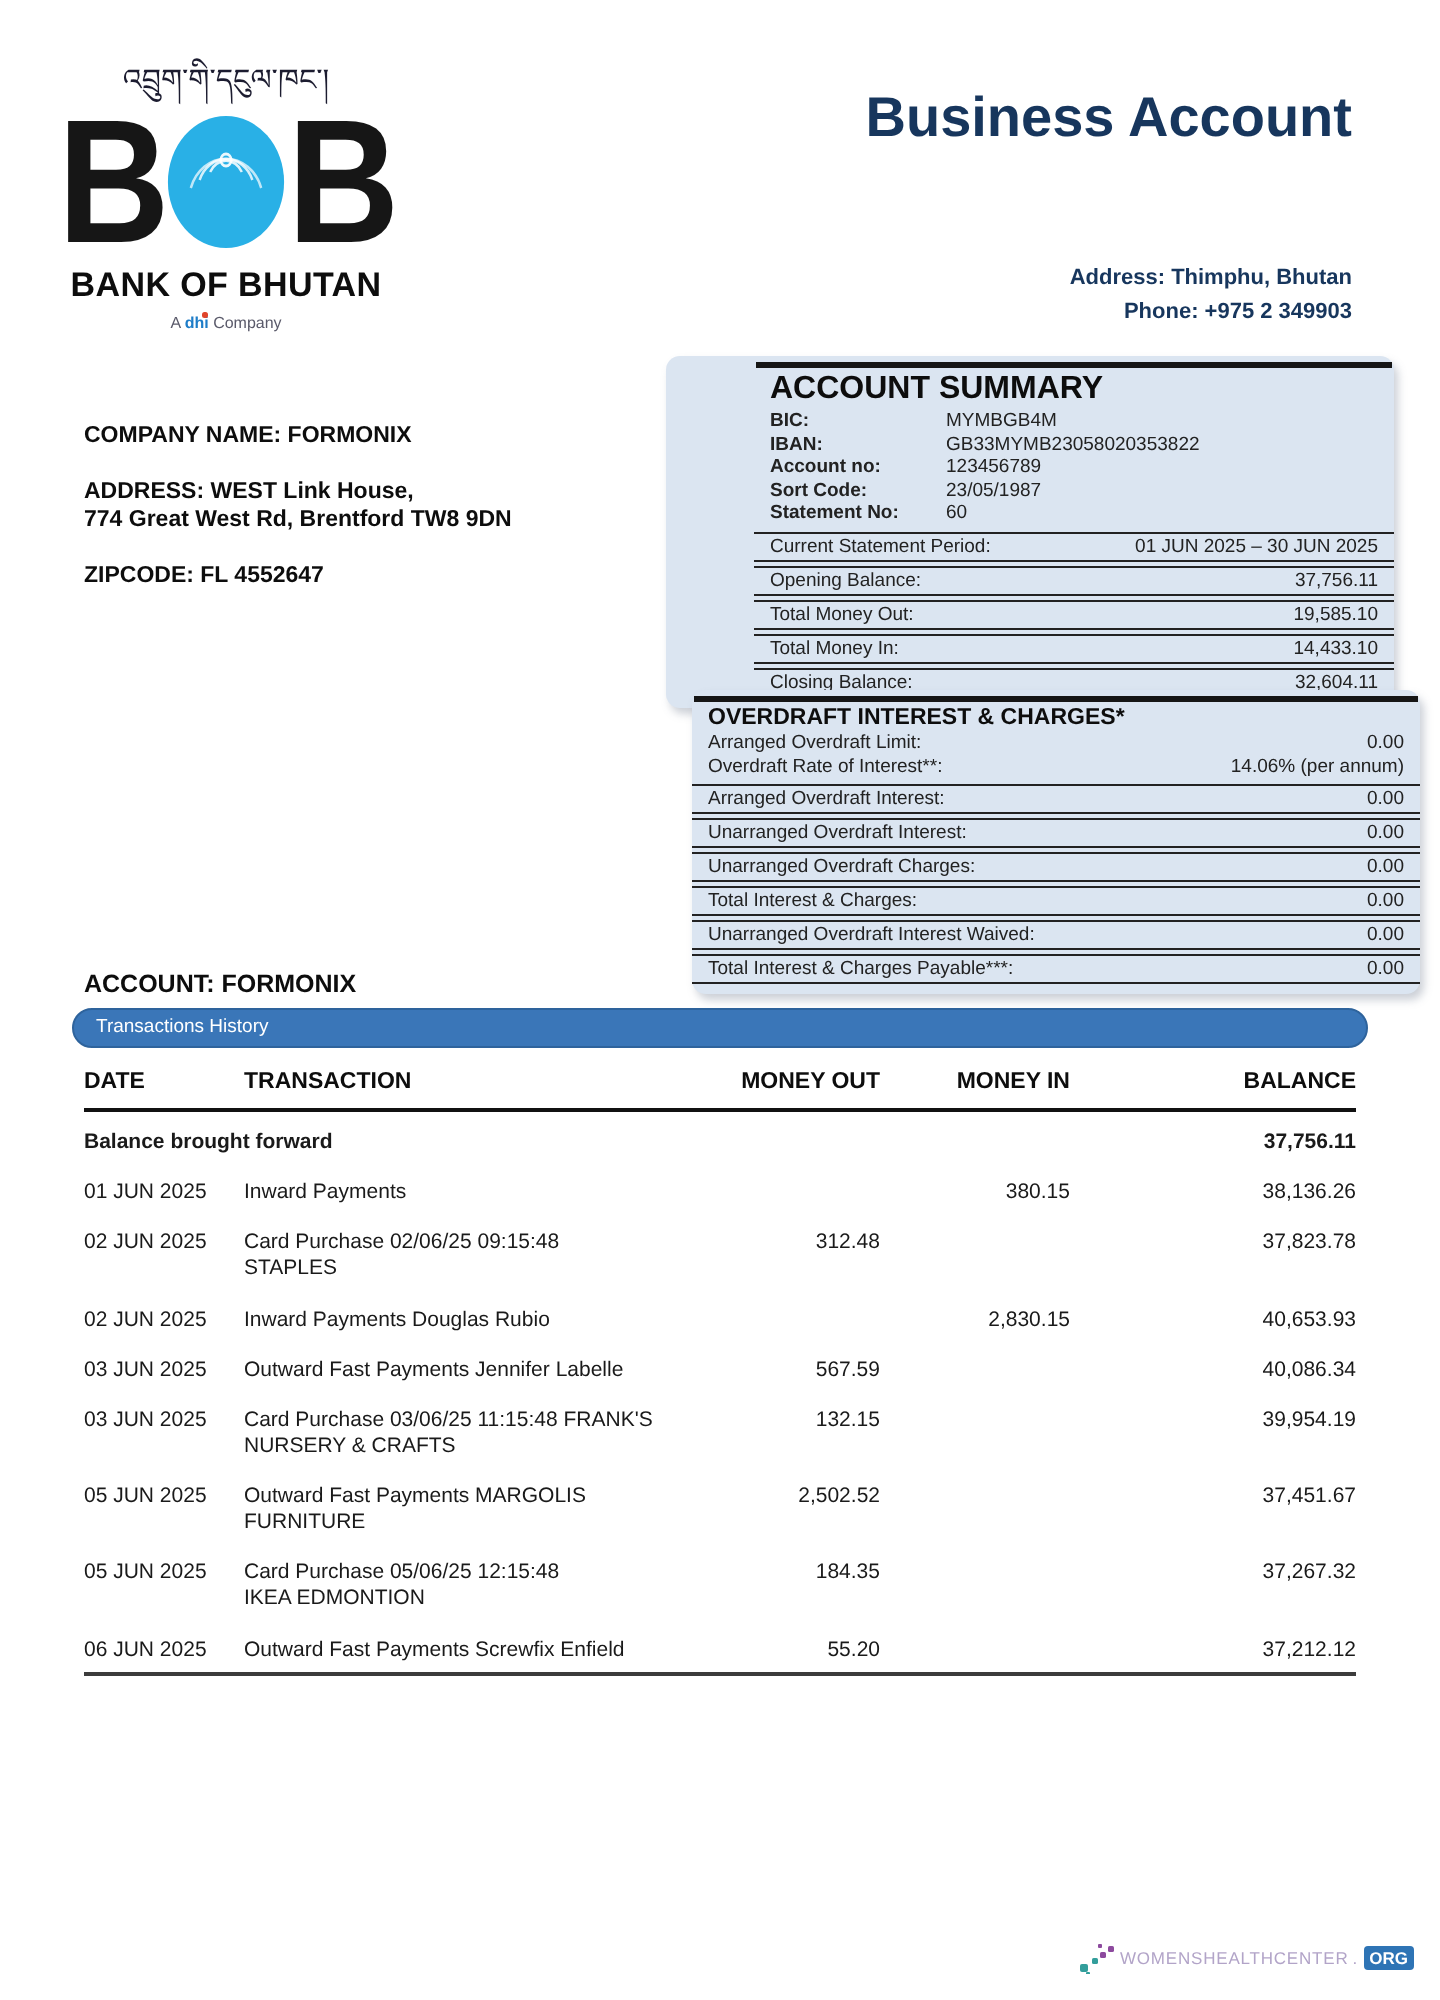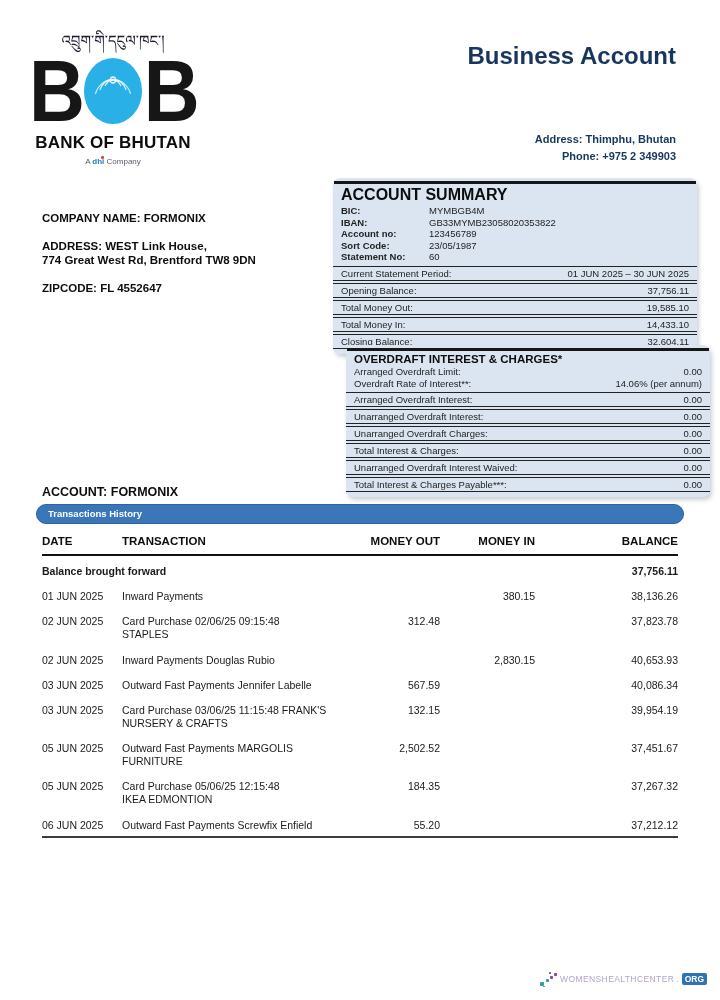--- a/index.html
+++ b/index.html
@@ -18,29 +18,29 @@
   .bob-letter { font-size:88px; font-weight:bold; line-height:62px; color:#161616; letter-spacing:-3px; }
   .bob-circle { width:68px; height:68px; margin:0 1px; flex:none; }
   .bankname { font-size:17px; font-weight:bold; color:#0d0d0d; margin-top:7px; letter-spacing:0.2px; white-space:nowrap; }
   .tagline { font-size:8px; color:#5a5a6a; margin-top:4px; }
   .dhi { color:#1e7dc8; font-weight:bold; position:relative; }
   .dhi::after { content:""; position:absolute; top:-1px; right:0.5px; width:2.5px; height:2.5px;
                 background:#e0452b; border-radius:50%; }
 
   
   .title-block { position:absolute; top:42px; right:44px; text-align:right;
-                 color:#17365d; font-size:24px; font-weight:bold; line-height:1.18; }
+                 color:#17365d; font-size:28px; font-weight:bold; line-height:1.18; }
   .contact-block { position:absolute; top:131px; right:44px; text-align:right;
                    color:#17365d; font-size:11px; font-weight:bold; line-height:1.5; }
 
   
   .bluebox { position:absolute; left:333px; width:364px; background:#dbe5f1;
              border-radius:7px; padding:2px 0 5px;
              box-shadow:2px 3px 4px rgba(110,120,140,0.35); }
-  .summary-box { top:178px; }
+  .summary-box { top:178px;padding-left:44px; }
   .overdraft-box { top:345px;margin-left:13px; }
   .topline { border-top:3px solid #161616; margin:1px 1px 0; }
   .boxtitle { font-weight:bold; color:#0d0d0d; padding:2px 8px 1px; }
   .summary-box .boxtitle { font-size:16px; }
   .overdraft-box .boxtitle { font-size:11.5px; }
   .field { display:flex; padding:0 8px; font-size:9.5px; line-height:11.5px; color:#222; }
   .flabel { width:88px; flex:none;font-weight:bold; }
   .field.spread { justify-content:space-between; }
   .brows { margin-top:3px; }
   .brow { display:flex; justify-content:space-between; align-items:baseline;
@@ -50,21 +50,21 @@
 
   
   .company { position:absolute; left:42px; top:211px; font-size:11.5px; font-weight:bold;
              line-height:1.22; color:#0d0d0d; }
   .company .gap { height:14px; }
 
   
   .account-heading { position:absolute; left:42px; top:485px; font-size:12.5px; font-weight:bold; color:#0d0d0d; }
   .txbar { position:absolute; left:36px; top:504px; width:648px; height:20px;
            background:#3a76b8; border:1px solid #2e639c; border-radius:10px;
-           color:#fff; font-size:9.5px; font-weight:bold; line-height:18px; padding-left:11px; }
+           color:#fff; font-size:9.5px; font-weight:normal; line-height:18px; padding-left:11px; }
   .txtable { position:absolute; left:42px; top:531px; width:636px; border-collapse:collapse; table-layout:fixed; }
   .txtable th { font-size:11.5px; font-weight:bold; color:#0d0d0d; padding:4px 0 7px; }
   .txtable th.l { text-align:left; }
   .txtable th.r { text-align:right; }
   .txtable thead tr { border-bottom:2px solid #111; }
   .txtable td { font-size:10.5px; color:#1a1a1a; padding:6px 0; vertical-align:top; line-height:1.25; }
   .txtable td.desc { white-space:pre-line; padding-right:12px; }
   .txtable td.num { text-align:right; }
   .txtable tr.bf td { font-weight:bold; padding-top:9px; }
   .table-endline { position:absolute; left:42px; top:836px; width:636px; border-top:2px solid #3c3c3c; }

